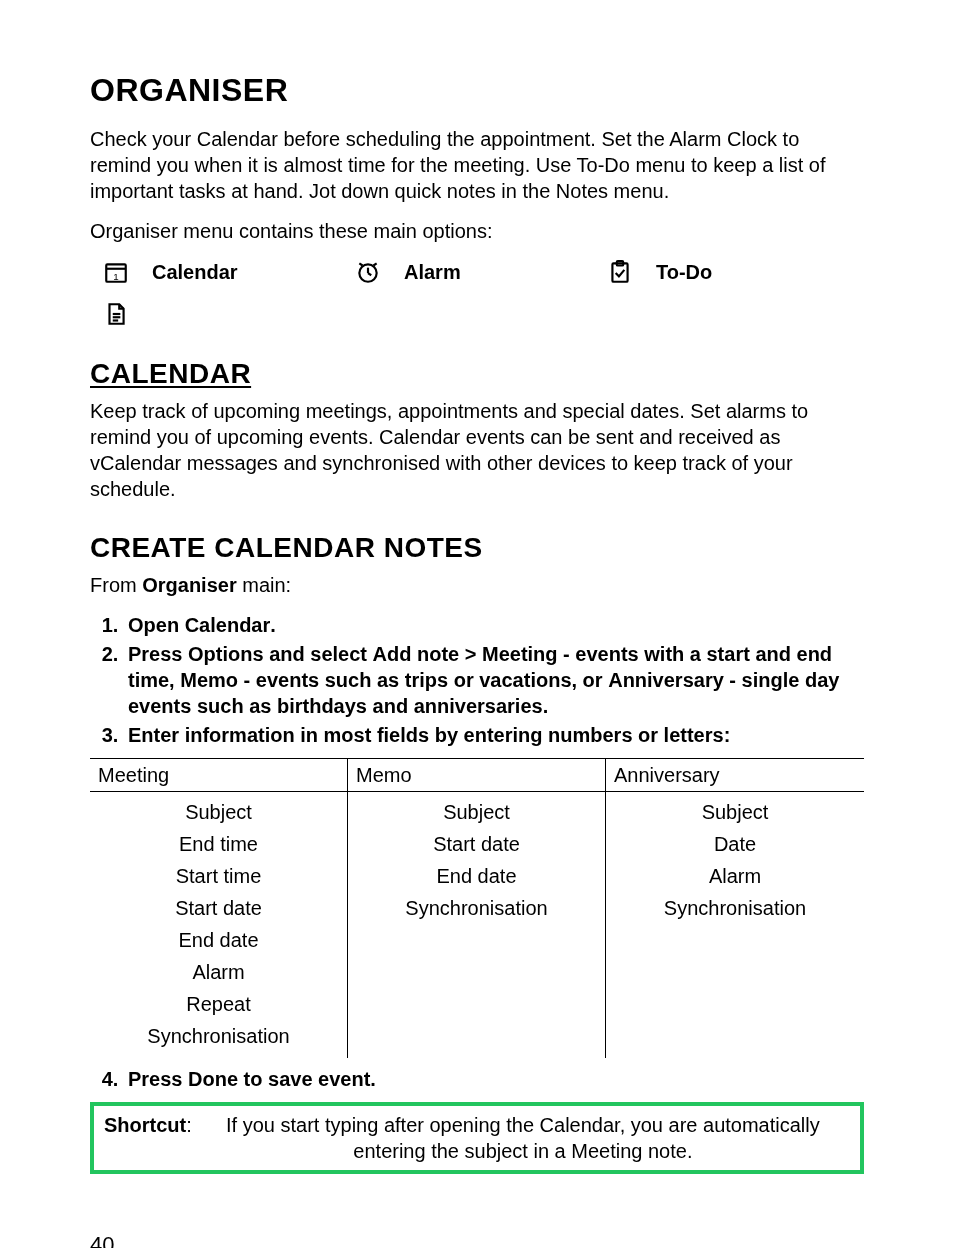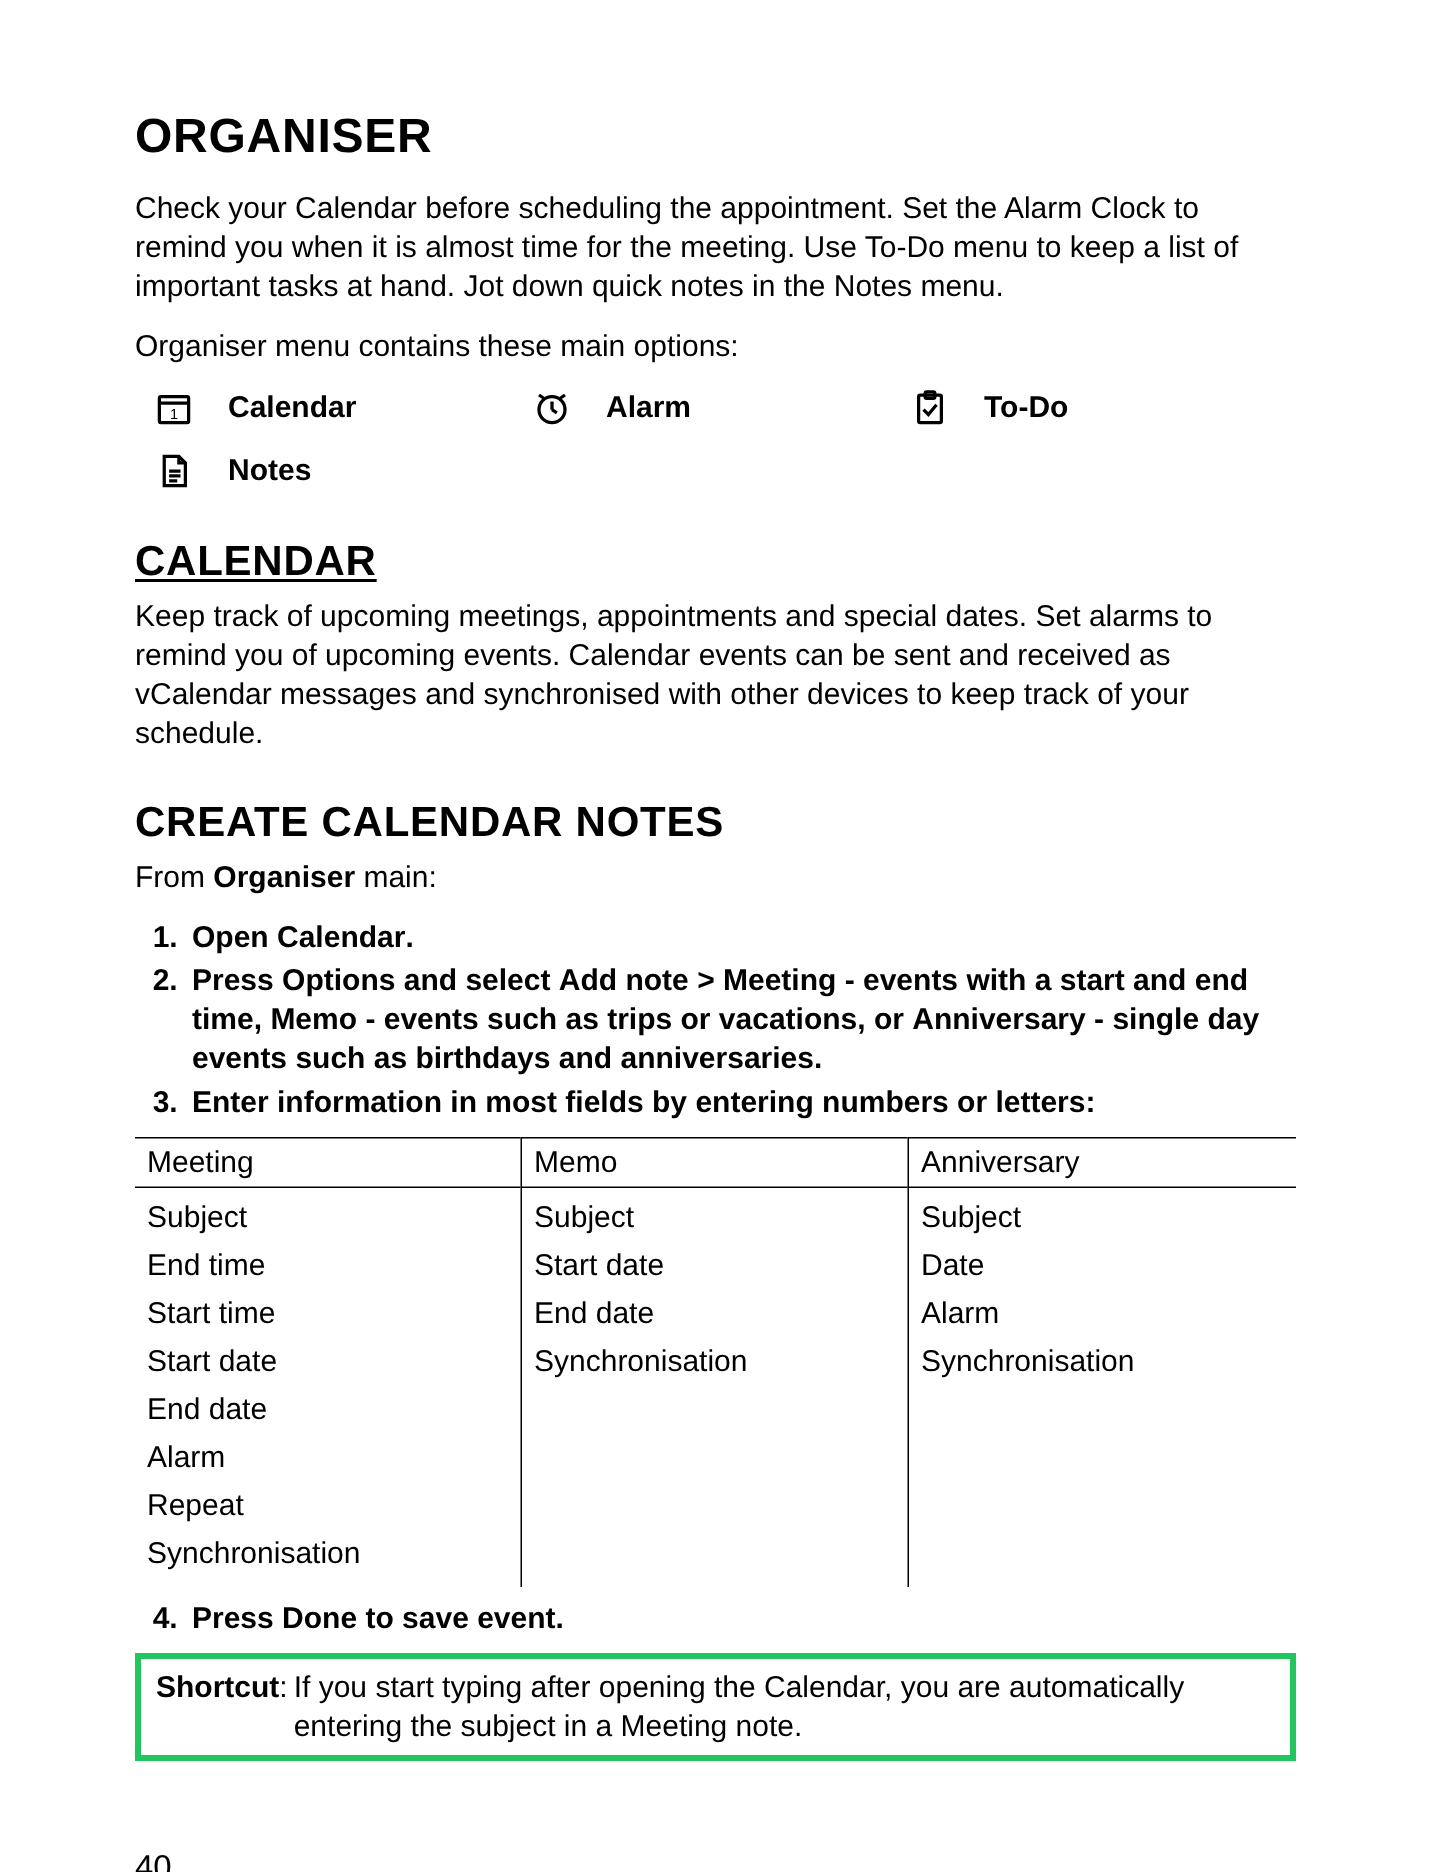--- a/index.html
+++ b/index.html
@@ -50,30 +50,30 @@
     grid-template-columns: 1fr 1fr 1fr;
     margin: 6px 0 8px 0;
   }
   .fields-col { border-right: 1px solid #000; }
   .fields-col:last-child { border-right: none; }
   .fields-header {
     border-top: 1px solid #000;
     border-bottom: 1px solid #000;
     padding: 3px 8px;
   }
-  .fields-body { padding: 4px 8px 6px 8px; }
+  .fields-body { padding: 4px 8px 6px 8px; text-align: center; }
   .fields-body div { padding: 3px 0; }
   .shortcut-box {
     border: 4px solid #22c55e;
     padding: 6px 10px;
     margin-top: 10px;
     display: flex;
   }
   .shortcut-label { font-weight: bold; white-space: nowrap; }
-  .shortcut-text { margin-left: 4px; }
+  .shortcut-text { margin-left: 4px; text-align: center; }
   .page-num {
     position: absolute;
     bottom: 58px;
     font-size: 22px;
   }
   .page-wrap { position: relative; min-height: 1248px; box-sizing: border-box; }
 </style>
 </head>
 <body>
 <div class="page-wrap">
@@ -116,21 +116,20 @@
 
   <span class="icon-box">
     <svg width="26" height="26" viewBox="0 0 24 24" fill="none" stroke="#000" stroke-width="2">
       <path d="M6 3h9l4 4v14H6z"></path>
           <path d="M15 3v4h4"></path>
       <line x1="9" y1="12" x2="16" y2="12"></line>
           <line x1="9" y1="15" x2="16" y2="15"></line>
           <line x1="9" y1="18" x2="14" y2="18"></line>
     </svg>
   </span>
-  <span class="opt-label">Notes</span>
 </div>
 
 <h2 class="underline">CALENDAR</h2>
 <p>Keep track of upcoming meetings, appointments and special dates. Set alarms to remind you of upcoming events. Calendar events can be sent and received as vCalendar messages and synchronised with other devices to keep track of your schedule.</p>
 
 <h2>CREATE CALENDAR NOTES</h2>
 <p>
   <span>From </span><b>Organiser</b><span> main:</span>
 </p>
 

